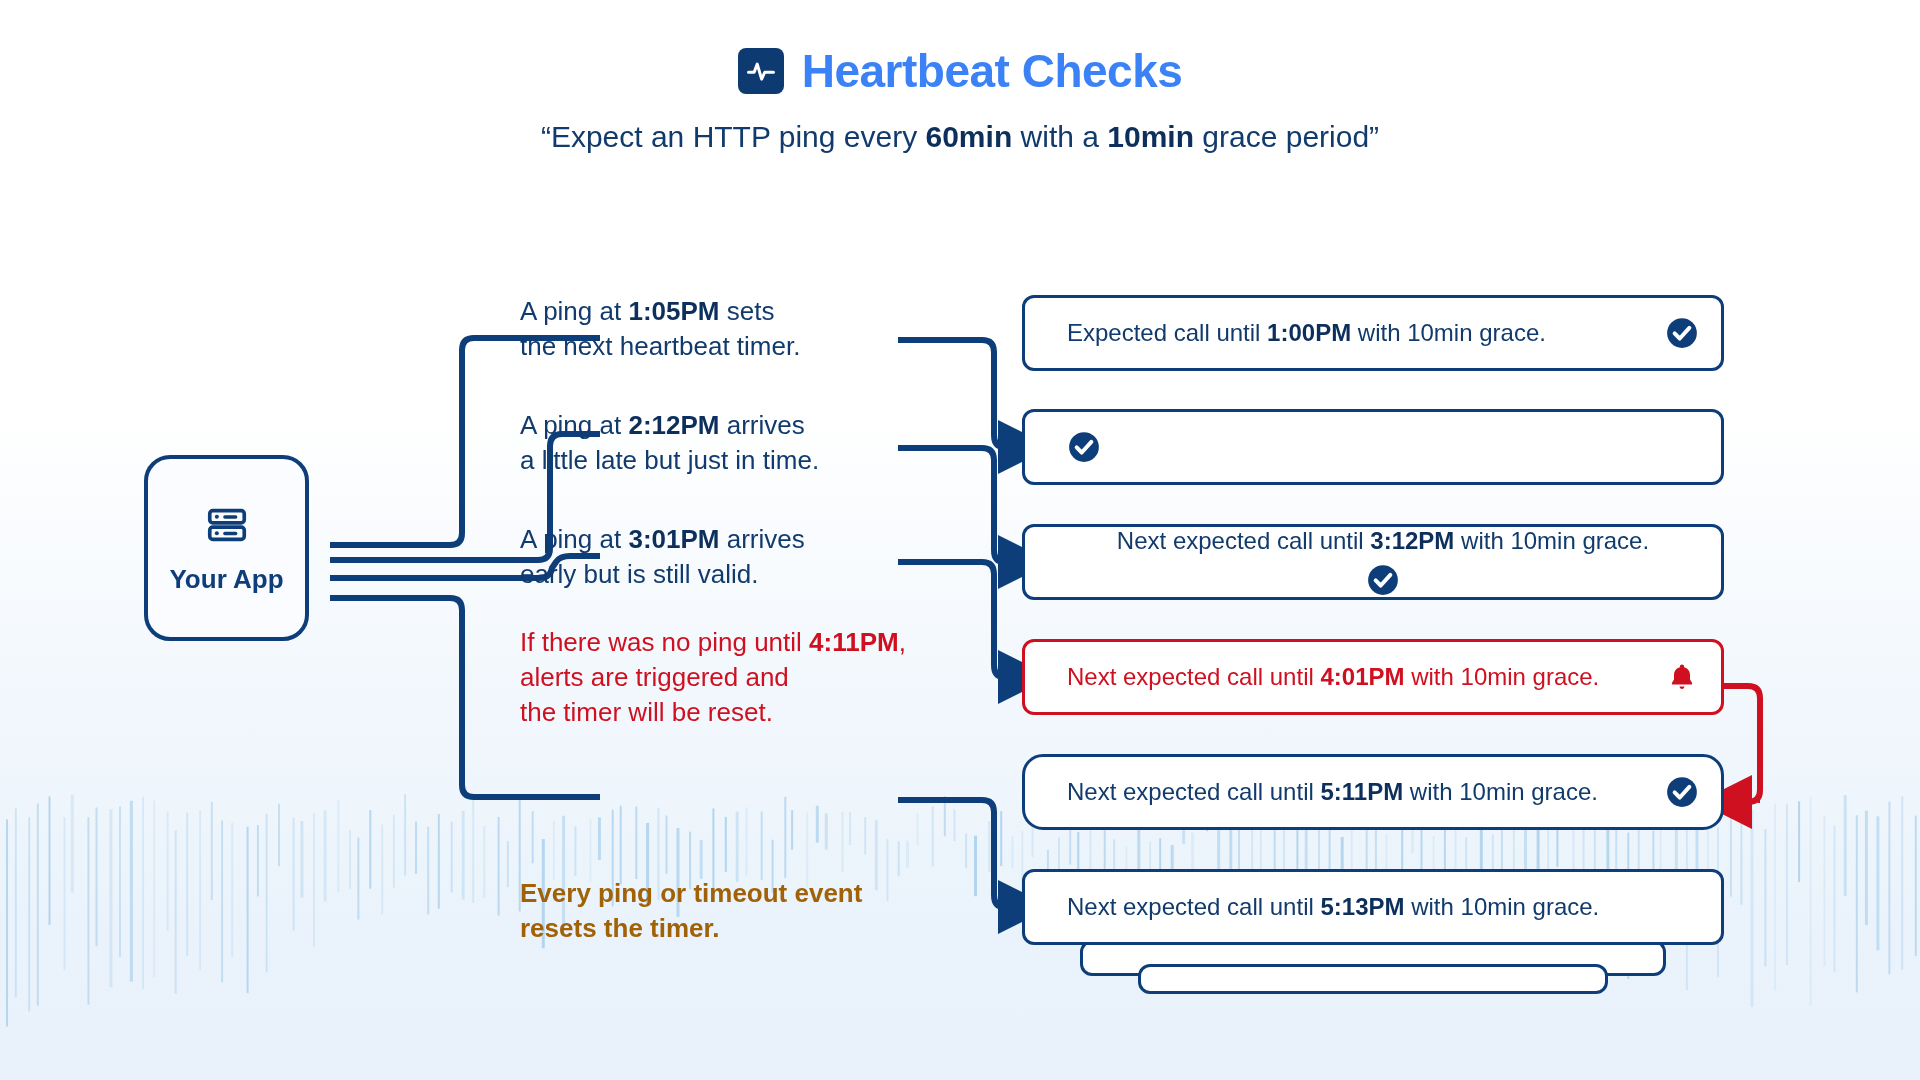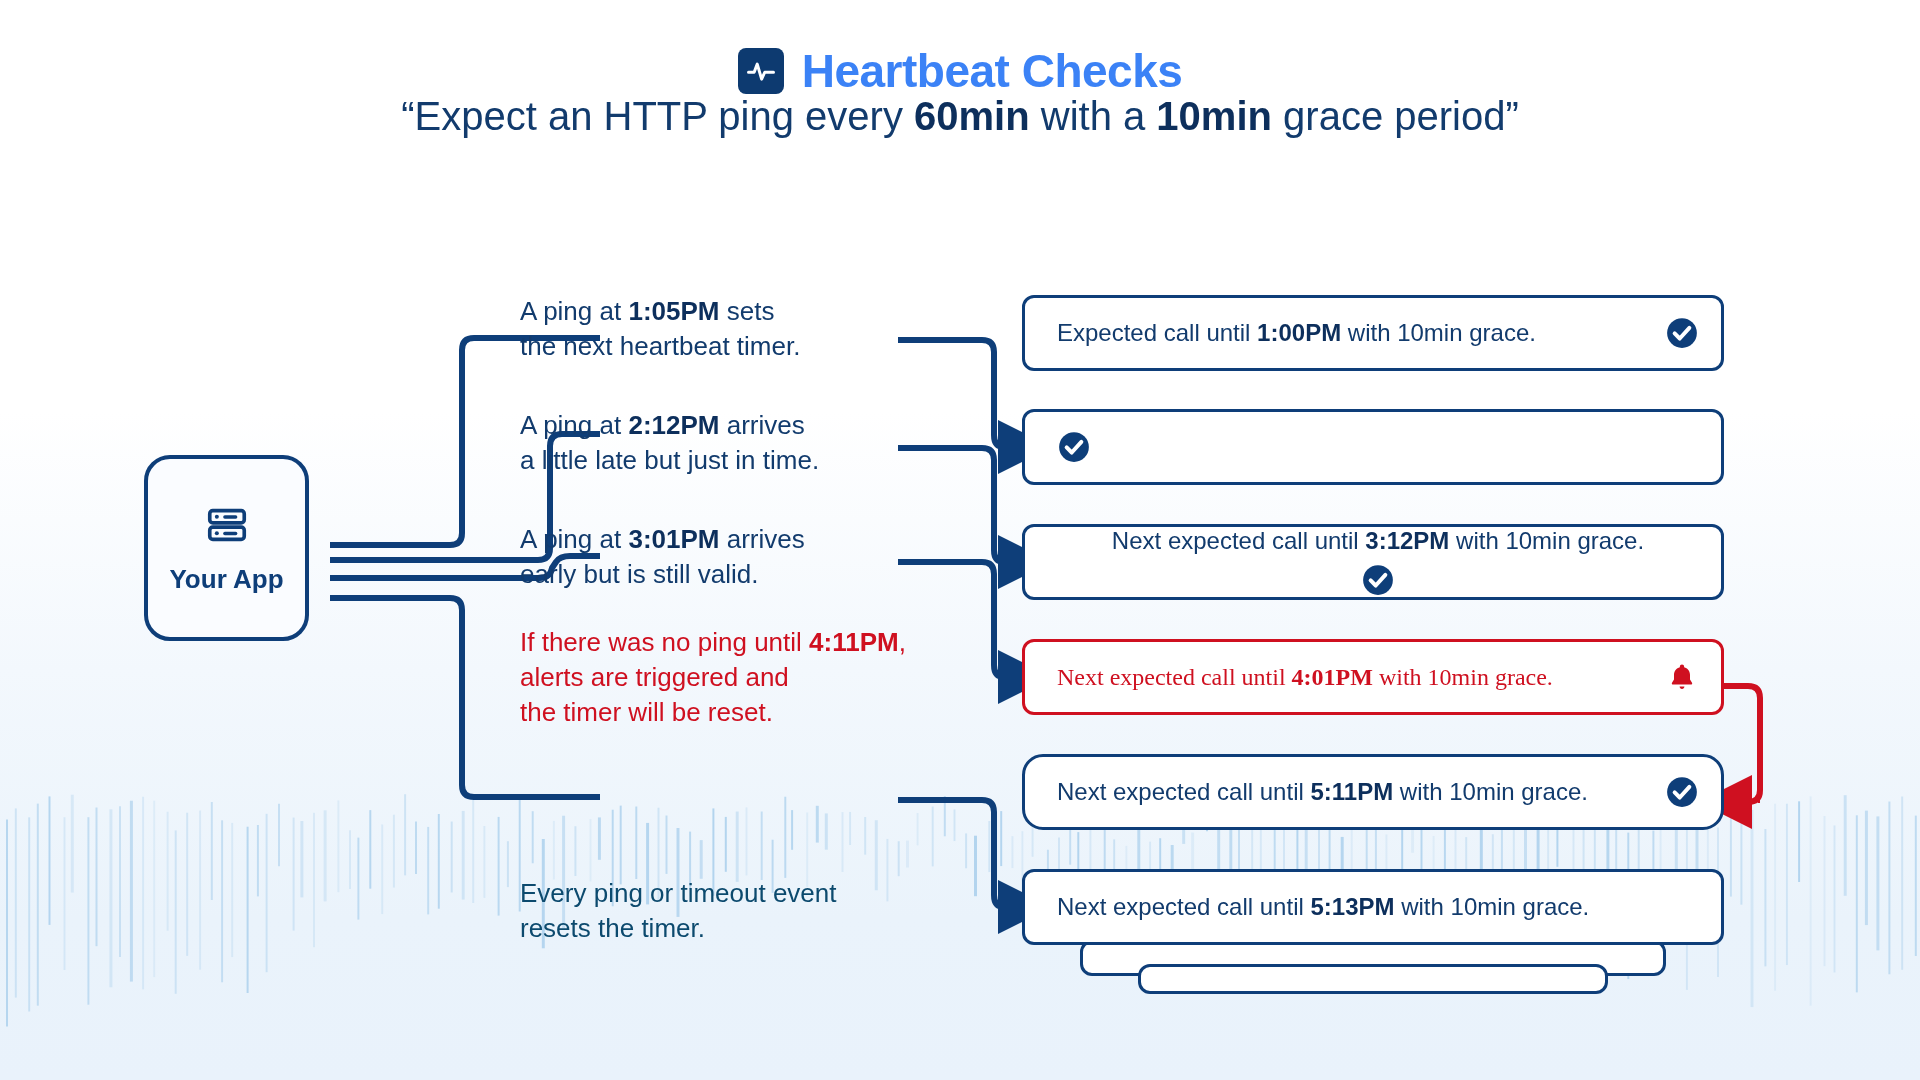--- a/index.html
+++ b/index.html
@@ -24,21 +24,21 @@
   }
   .logo-box {
     width: 46px; height: 46px; border-radius: 8px; background: #0d3a70;
     display: flex; align-items: center; justify-content: center; flex: 0 0 auto;
   }
   .title-text {
     font-size: 46px; font-weight: bold; color: #3b82f6; letter-spacing: -0.5px;
     line-height: 1;
   }
   .subtitle {
-    font-size: 40px; color: #123b6d; font-weight: 400;
+    margin-top: 26px; font-size: 30px; color: #123b6d; font-weight: 400;
   }
   .subtitle b { font-weight: bold; color: #0d2f5c; }
 
   
   .stage { position: absolute; inset: 0; z-index: 2; }
 
   
   .app-node {
     position: absolute; left: 144px; top: 455px;
     width: 165px; height: 186px;
@@ -54,37 +54,37 @@
 
   
   .note {
     position: absolute; z-index: 2;
     font-size: 26px; line-height: 1.35; color: #123b6d;
     white-space: pre-line;
   }
   .note b { font-weight: bold; color: #0d2f5c; }
   .note.alert { color: #cf1020; }
   .note.alert b { color: #cf1020; }
-  .note.strong { font-weight: normal; color: #0c4a6e; }
+  .note.strong { font-weight: bold; color: #a16207; }
 
   
   .card {
     position: absolute; z-index: 2;
     left: 1022px; width: 702px; height: 76px;
     border: 3px solid #0e3e79; border-radius: 12px;
     background: #ffffff;
     display: flex; align-items: center;
-    padding: 0 22px 0 32px;
+    padding: 0 22px 0 42px;
   }
   .card .card-text {
     flex: 1 1 auto; font-size: 24px; color: #123b6d; white-space: nowrap;
   }
   .card .card-text b { font-weight: bold; color: #0d2f5c; }
   .card.danger { border-color: #cf1020; }
-  .card.danger .card-text { color: #cf1020; font-family: Liberation Serif, serif; }
+  .card.danger .card-text { color: #cf1020; }
   .card.danger .card-text b { color: #cf1020; }
   .card-icon { flex: 0 0 auto; width: 34px; height: 34px; display: flex; align-items: center; justify-content: center; }
 
   
   .ghost {
     position: absolute; z-index: 1;
     border: 3px solid #0e3e79; border-radius: 12px; background: #ffffff;
   }
   .ghost.g1 { left: 1080px; width: 586px; top: 940px; height: 36px; }
   .ghost.g2 { left: 1138px; width: 470px; top: 964px; height: 30px; }

